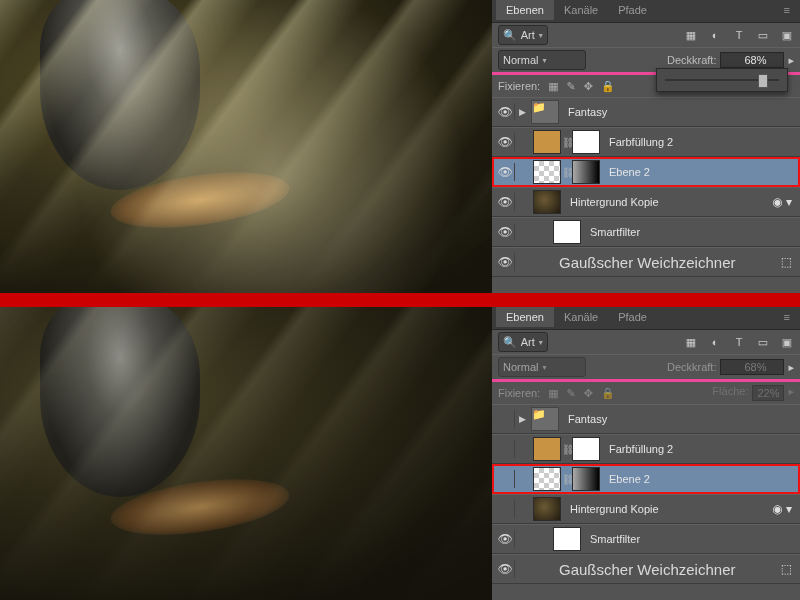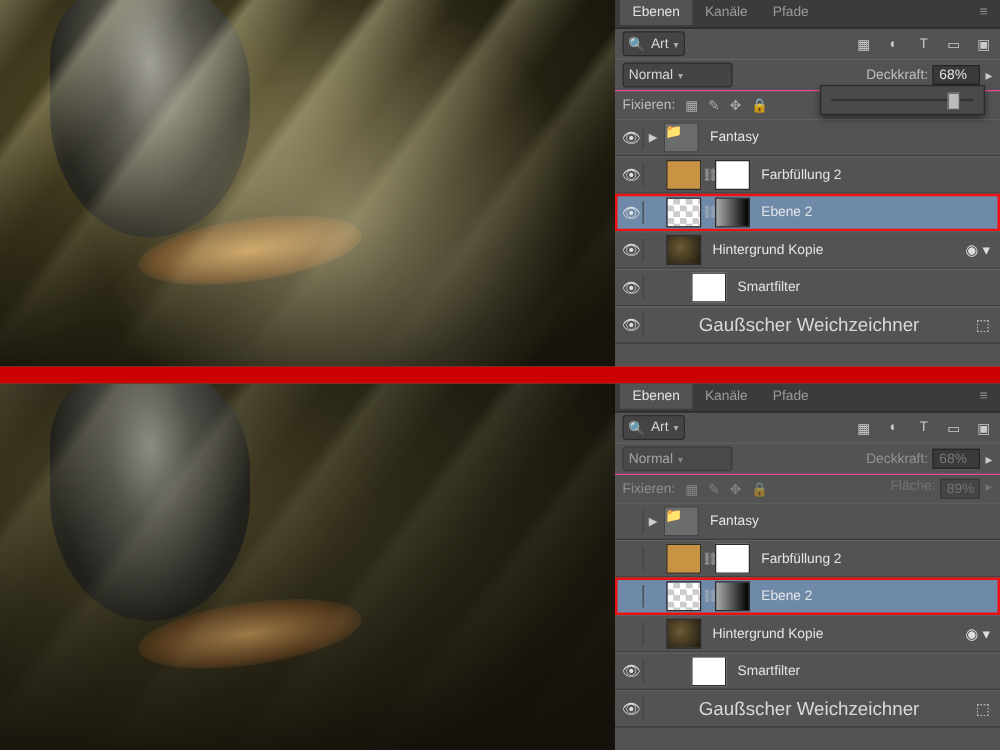--- a/index.html
+++ b/index.html
@@ -14,24 +14,24 @@
   .ps{flex:1;background:#535353;display:flex;flex-direction:column}
   .tabs{display:flex;align-items:flex-start;height:22px;background:#3b3b3b;border-bottom:1px solid #282828;padding-left:4px}
   .tabs span{padding:4px 10px;color:#9a9a9a;cursor:default}
   .tabs span.active{background:#535353;color:#e2e2e2}
   .menu{flex:1;text-align:right;padding-right:6px;color:#bdbdbd}
   .bar{display:flex;align-items:center;height:24px;padding:0 6px;gap:4px}
   .dd{background:#444;border:1px solid #2c2c2c;border-radius:3px;height:18px;display:flex;align-items:center;padding:0 4px;color:#d7d7d7;gap:4px}
   .dd .caret{font-size:8px;color:#aaa}
   .iconbar{display:flex;gap:10px;margin-left:auto;color:#c9c9c9}
   .iconbar span{width:14px;text-align:center}
-  .bar2{border-top:1px solid #616161;border-bottom:1px solid #ec4899}
+  .bar2{border-top:1px solid #616161;border-bottom:3px solid #ec4899}
   .opac-lbl{color:#bdbdbd;margin-left:auto}
   .opac{display:flex;align-items:center;gap:4px}
-  .opac .val{background:#3a3a3a;border:1px solid #262626;padding:1px 4px;color:#e4e4e4;min-width:28px;text-align:left}
+  .opac .val{background:#3a3a3a;border:1px solid #262626;padding:1px 17px;color:#e4e4e4;min-width:28px;text-align:right}
   .opac.dis .val{color:#7a7a7a}
   .slider{position:absolute;right:12px;top:68px;width:130px;height:22px;background:#4a4a4a;border:1px solid #2a2a2a;box-shadow:0 3px 6px rgba(0,0,0,.5);z-index:5}
   .slider::before{content:"";position:absolute;left:8px;right:8px;top:10px;height:2px;background:#333}
   .slider .knob{position:absolute;top:5px;left:78%;width:8px;height:12px;background:#bbb;border:1px solid #555}
   .lockbar{display:flex;align-items:center;height:22px;padding:0 6px;gap:8px;color:#b8b8b8}
   .lockbar label{color:#bdbdbd}
   .lockicons{display:flex;gap:8px}
   .lockicons span{opacity:.85}
   .fill{margin-left:auto;display:flex;align-items:flex-start;gap:4px;color:#8a8a8a}
   .layers{flex:1;overflow:hidden}
@@ -200,21 +200,21 @@
     <div class="lockbar" style="opacity:.55">
       <label>Fixieren:</label>
       <div class="lockicons">
         <span>▦</span>
         <span>✎</span>
         <span>✥</span>
         <span>🔒</span>
       </div>
       <div class="fill">
         <span>Fläche:</span>
-        <span class="val" style="background:#3a3a3a;border:1px solid #262626;padding:1px 4px">89%</span>
+        <span class="val" style="background:#3a3a3a;border:1px solid #262626;padding:1px 4px">22%</span>
         <span class="caret">▸</span>
       </div>
     </div>
     <div class="layers">
       <div class="row">
         <span class="vis off">👁</span>
         <span class="arrow">▶</span>
         <span class="thumb folder">📁</span>
         <span class="lname">Fantasy</span>
       </div>

